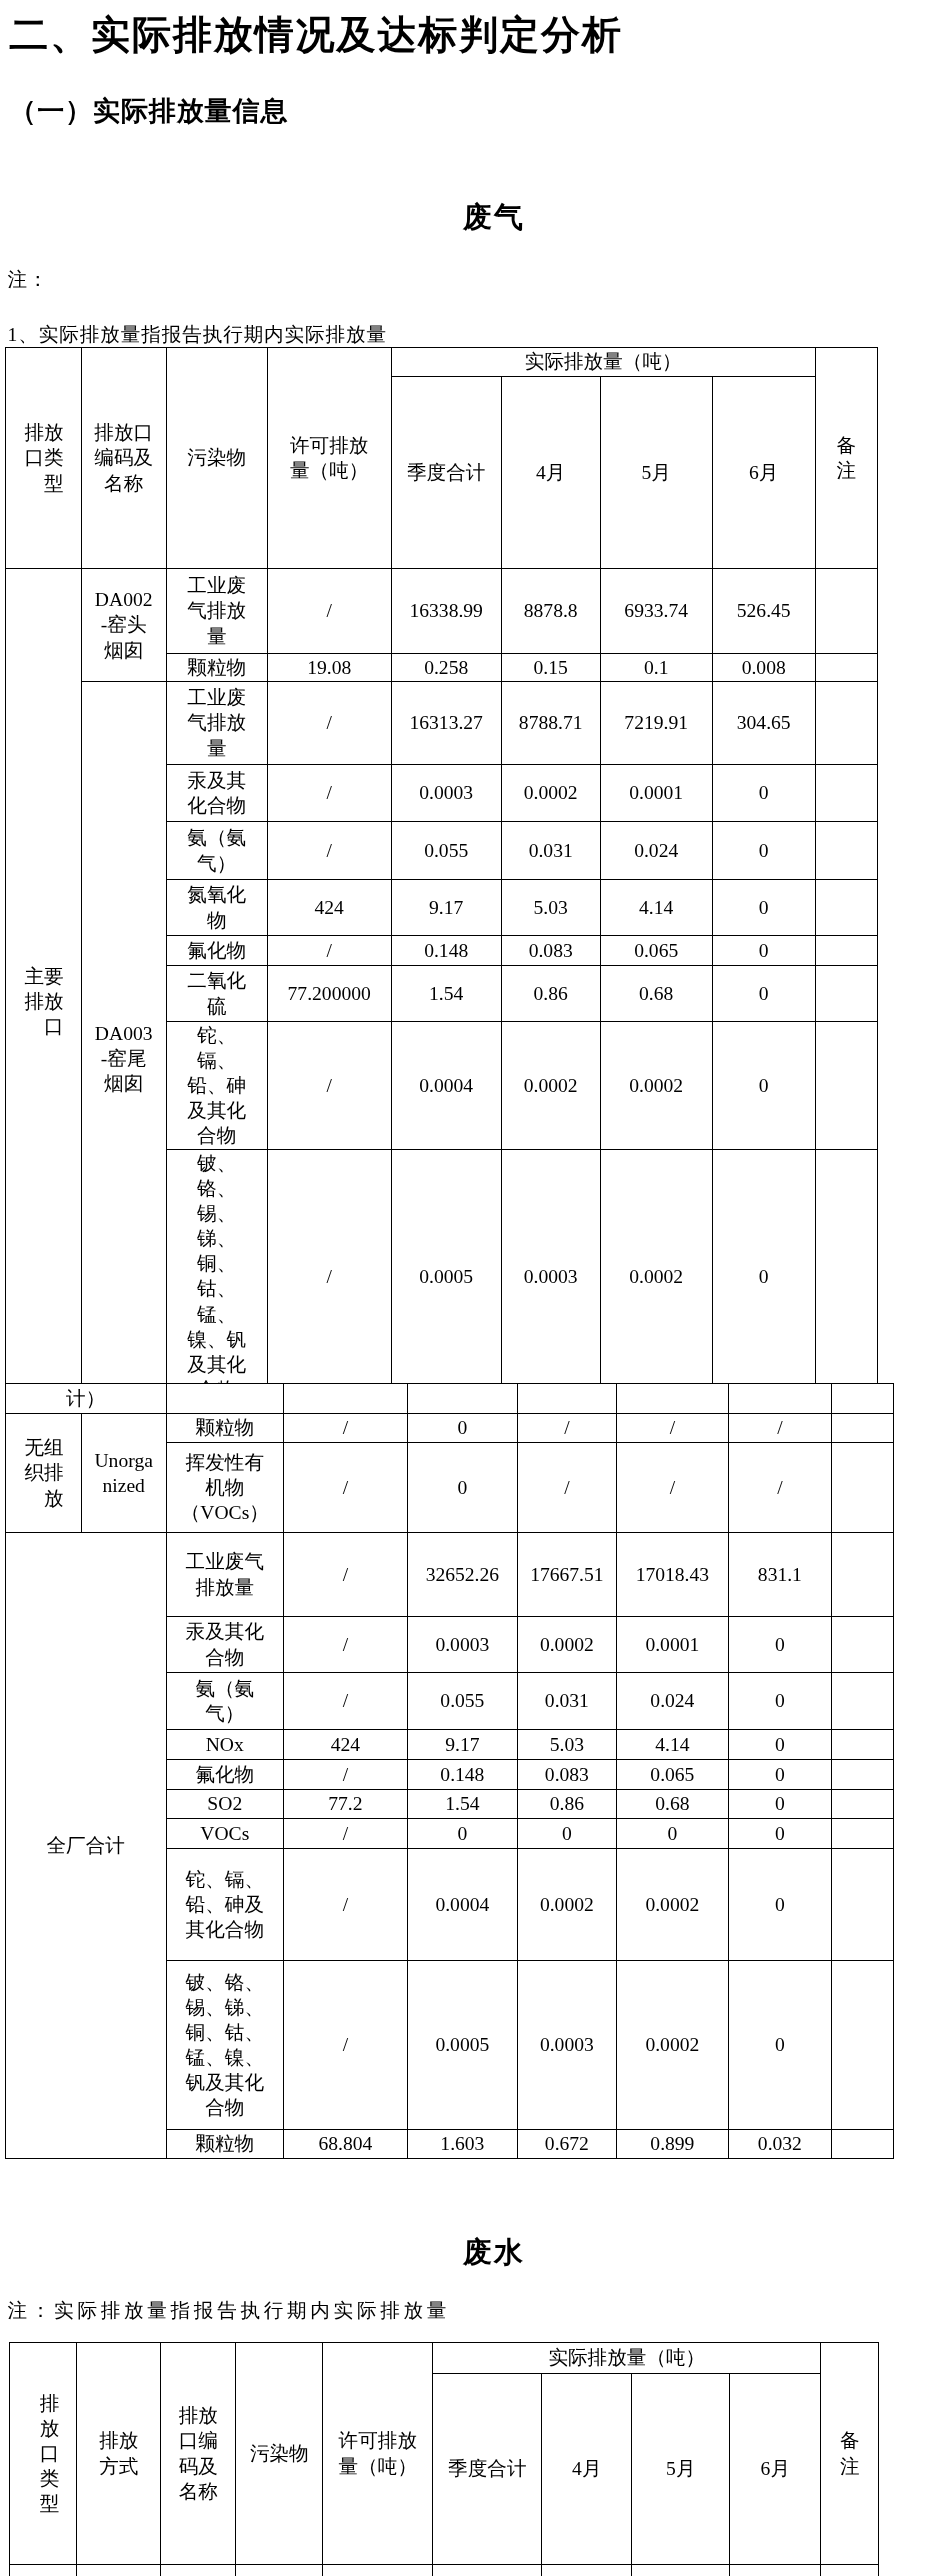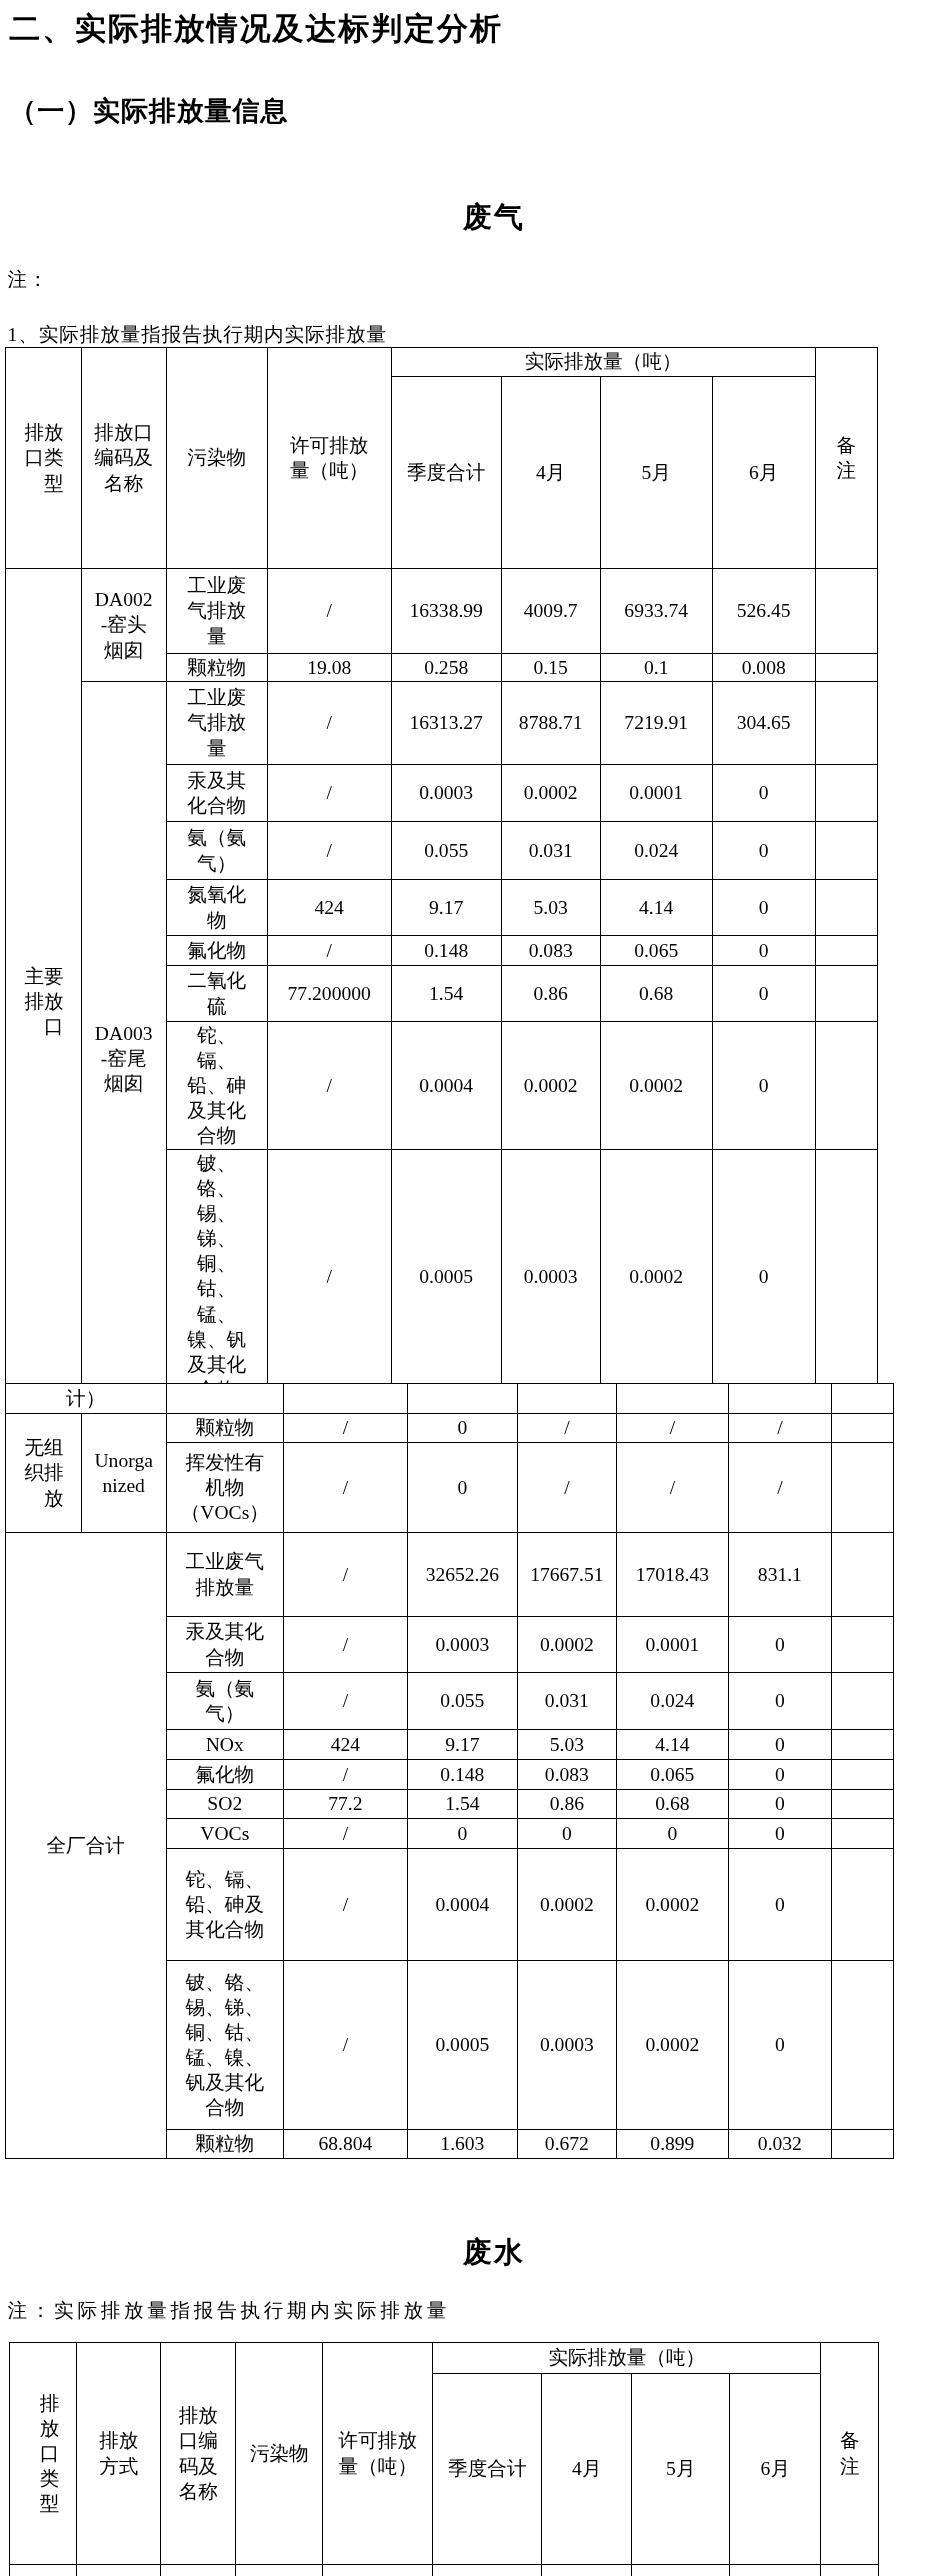--- a/index.html
+++ b/index.html
@@ -1,20 +1,20 @@
 <!DOCTYPE html>
 <html style="font-size:15px"><head>
 <meta charset="utf-8">
 <style>
   html,body{margin:0;padding:0;background:#ffffff;}
   .page{
     position:relative;width:932px;height:2576px;background:#fff;overflow:hidden;
     font-family:"Liberation Serif","DejaVu Serif",serif;color:#000;
   }
-  .h1{position:absolute;left:9.3px;top:7.5px;font-size:31px;font-weight:bold;letter-spacing:1.9px;}
+  .h1{position:absolute;left:9.3px;top:7.5px;font-size:39px;font-weight:bold;letter-spacing:1.9px;}
   .h2{position:absolute;left:9.3px;top:93px;font-size:27px;font-weight:bold;letter-spacing:0.9px;}
   .center-title{position:absolute;left:0;width:932px;text-align:center;font-size:29px;font-weight:600;letter-spacing:1.9px;margin-left:28px;}
   .gas-title{top:198px;}
   .water-title{top:2233px;}
   .note{position:absolute;left:7.5px;font-size:19.6px;letter-spacing:0.9px;}
   .note-a{top:266px;}
   .note-b{top:301px;margin-top:20px;}
   .note-c{top:2297px;letter-spacing:3.7px;text-align:center;}
   table{position:absolute;border-collapse:collapse;table-layout:fixed;background:#fff;}
   .t1{left:4.7px;top:347px;}
@@ -73,21 +73,21 @@
         <th class="p-num">6月</th>
       </tr>
     </thead>
     <tbody>
       <tr style="height:85px">
         <td rowspan="11" class="p-type">主要排放口</td>
         <td rowspan="2" class="p-code">DA002-窑头烟囱</td>
         <td class="p-pol">工业废气排放量</td>
         <td class="p-perm">/</td>
         <td class="p-num">16338.99</td>
-        <td class="p-num">4009.7</td>
+        <td class="p-num">8878.8</td>
         <td class="p-num">6933.74</td>
         <td class="p-num">526.45</td>
         <td class="p-rem"></td>
       </tr>
       <tr style="height:28px">
         <td class="p-pol">颗粒物</td>
         <td class="p-perm">19.08</td>
         <td class="p-num">0.258</td>
         <td class="p-num">0.15</td>
         <td class="p-num">0.1</td>

